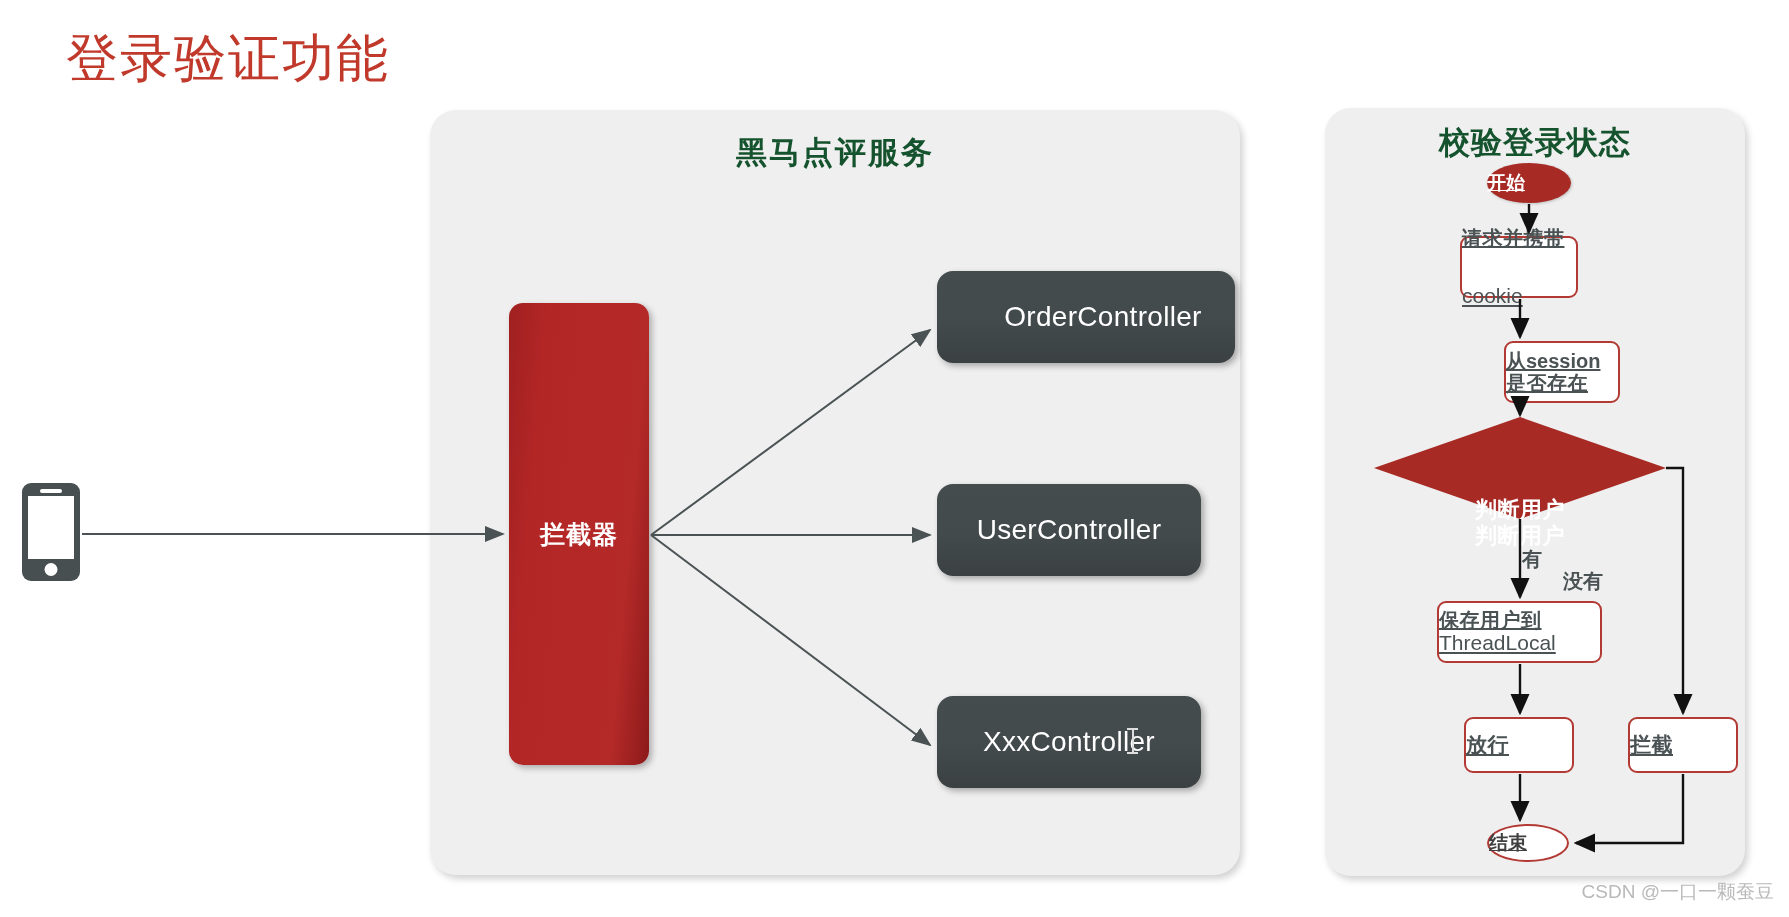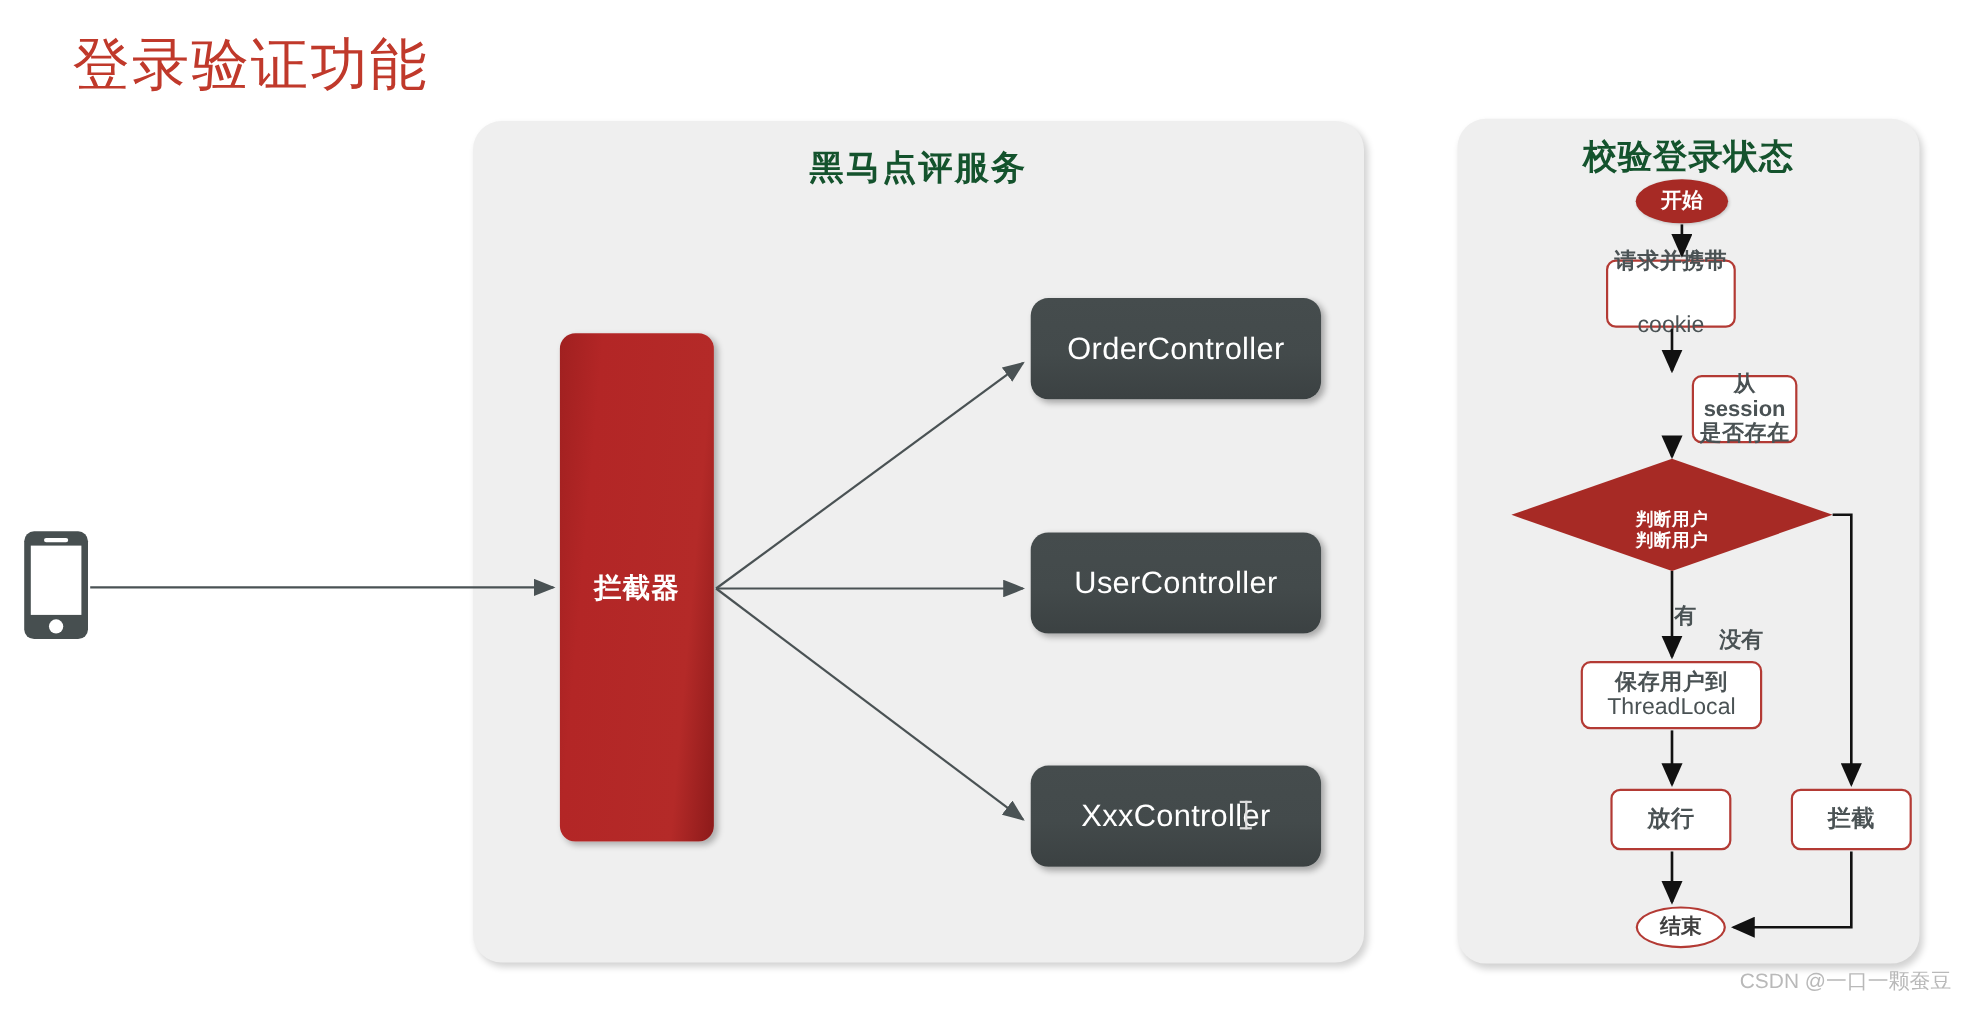--- a/index.html
+++ b/index.html
@@ -132,21 +132,21 @@
     left: 937px;
     width: 264px;
     height: 92px;
     background: linear-gradient(180deg, #454c4d 0%, #434a4b 55%, #3b4142 100%);
     border-radius: 16px;
     box-shadow: 3px 3px 6px rgba(0,0,0,0.3);
     display: flex;
     align-items: center;
     justify-content: center;
   }
-  #controller-order { top: 271px; }
+  #controller-order { top: 271px; padding-left: 34px; }
   #controller-user  { top: 484px; }
   #controller-xxx   { top: 696px; }
   .controller-label {
     color: #ffffff;
     font-size: 28px;
     font-weight: 300;
     letter-spacing: 0.3px;
     position: relative;
   }
   
@@ -188,24 +188,25 @@
     height: 917px;
     pointer-events: none;
   }
 
   
   .flow-node {
     position: absolute;
     box-sizing: border-box;
     display: flex;
     flex-direction: column;
-    align-items: center;
+    align-items: flex-start;
     justify-content: center;
     text-align: center;
     line-height: 1.12;
+    text-decoration: underline;
   }
   .node-proc {
     background: #ffffff;
     border: 2px solid #b33a34;
     border-radius: 9px;
     color: #4a5254;
   }
   .node-proc .cn {
     font-size: 20px;
     font-weight: bold;
@@ -233,23 +234,23 @@
     box-shadow: 1px 1px 3px rgba(0,0,0,0.2);
   }
   #node-request {
     left: 1460px;
     top: 236px;
     width: 118px;
     height: 62px;
     gap: 35px;
   }
   #node-session {
-    left: 1538px;
+    left: 1504px;
     top: 341px;
-    width: 96px;
+    width: 116px;
     height: 62px;
   }
   #node-threadlocal {
     left: 1437px;
     top: 601px;
     width: 165px;
     height: 62px;
   }
   #node-pass {
     left: 1464px;
@@ -275,25 +276,25 @@
     border-radius: 50%;
     color: #404040;
     font-size: 19px;
     font-weight: bold;
   }
 
   
   #node-decision-label {
     position: absolute;
     left: 1420px;
-    top: 464px;
+    top: 497px;
     width: 200px;
     text-align: center;
     color: #ffffff;
-    font-size: 16px;
+    font-size: 22px;
     font-weight: bold;
     line-height: 1.18;
     letter-spacing: 0.5px;
   }
 
   
   .branch-label {
     position: absolute;
     color: #4a5254;
     font-size: 20px;

